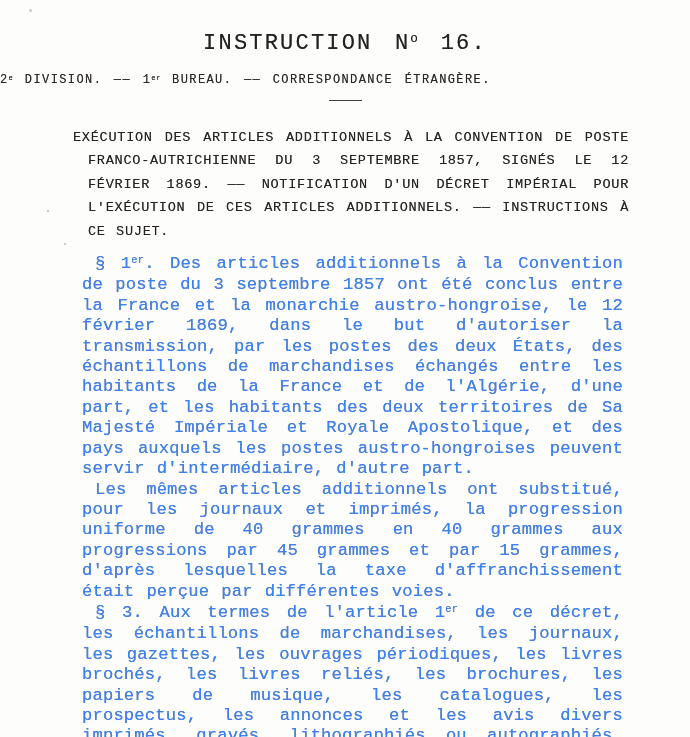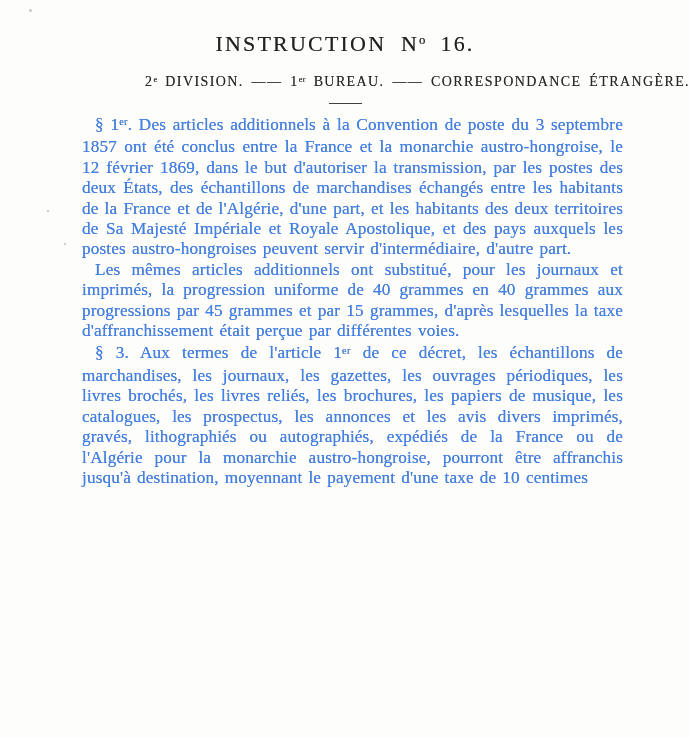--- a/index.html
+++ b/index.html
@@ -5,40 +5,40 @@
   html, body {
     margin: 0;
     padding: 0;
     background: #fdfdfc;
   }
   .page {
     position: relative;
     width: 690px;
     height: 737px;
     background: #fdfdfc;
-    font-family: Liberation Serif, serif;
+    font-family: Liberation Mono, monospace;
     color: #221f1c;
     overflow: hidden;
     text-shadow: 0 0 0.5px rgba(30, 28, 25, 0.55);
   }
   .title {
     margin: 0;
     padding-top: 31px;
     text-align: center;
     font-size: 22px;
     font-weight: normal;
     letter-spacing: 2.2px;
     word-spacing: 7px;
     color: #242220;
   }
   .title .sup { font-size: 58%; top: -0.55em; }
   .subtitle {
     margin-top: 17px;
-    text-align: right;
-    font-size: 14px;
+    text-align: left;
+    font-size: 12px;
     letter-spacing: 1.4px;
     word-spacing: 3px;
     color: #2a2724;
   }
   .sup {
     position: relative;
     top: -0.48em;
     font-size: 60%;
     letter-spacing: 0.3px;
   }
@@ -88,20 +88,21 @@
   <div class="speck s1"></div>
   <div class="speck s2"></div>
   <div class="speck s3"></div>
 
   <h1 class="title"><span>INSTRUCTION N</span><span class="sup">o</span><span> 16.</span></h1>
 
   <div class="subtitle"><span>2</span><span class="sup">e</span><span> DIVISION. —— 1</span><span class="sup">er</span><span> BUREAU. —— CORRESPONDANCE ÉTRANGÈRE.</span></div>
 
   <div class="rule"></div>
 
+  <div class="summary">EXÉCUTION DES ARTICLES ADDITIONNELS À LA CONVENTION DE POSTE FRANCO-AUTRICHIENNE DU 3 SEPTEMBRE 1857, SIGNÉS LE 12 FÉVRIER 1869. —— NOTIFICATION D'UN DÉCRET IMPÉRIAL POUR L'EXÉCUTION DE CES ARTICLES ADDITIONNELS. —— INSTRUCTIONS À CE SUJET.</div>
 
   <div class="bodytext">
     <p><span>§ 1</span><span class="sup">er</span><span>. Des articles additionnels à la Convention de poste du 3 septembre 1857 ont été conclus entre la France et la monarchie austro-hongroise, le 12 février 1869, dans le but d'autoriser la transmission, par les postes des deux États, des échantillons de marchandises échangés entre les habitants de la France et de l'Algérie, d'une part, et les habitants des deux territoires de Sa Majesté Impériale et Royale Apostolique, et des pays auxquels les postes austro-hongroises peuvent servir d'intermédiaire, d'autre part.</span></p>
     <p><span>Les mêmes articles additionnels ont substitué, pour les journaux et imprimés, la progression uniforme de 40 grammes en 40 grammes aux progressions par 45 grammes et par 15 grammes, d'après lesquelles la taxe d'affranchissement était perçue par différentes voies.</span><span class="sup"></span><span></span></p>
     <p><span>§ 3. Aux termes de l'article 1</span><span class="sup">er</span><span> de ce décret, les échantillons de marchandises, les journaux, les gazettes, les ouvrages périodiques, les livres brochés, les livres reliés, les brochures, les papiers de musique, les catalogues, les prospectus, les annonces et les avis divers imprimés, gravés, lithographiés ou autographiés, expédiés de la France ou de l'Algérie pour la monarchie austro-hongroise, pourront être affranchis jusqu'à destination, moyennant le payement d'une taxe de 10 centimes</span></p>
   </div>
 
 </div>
 
 </body></html>

